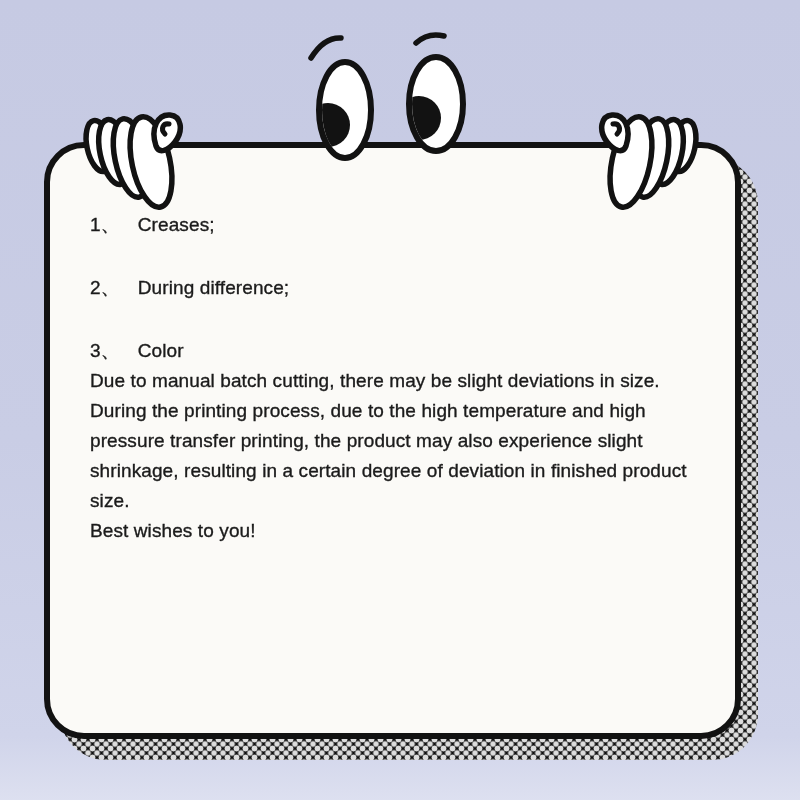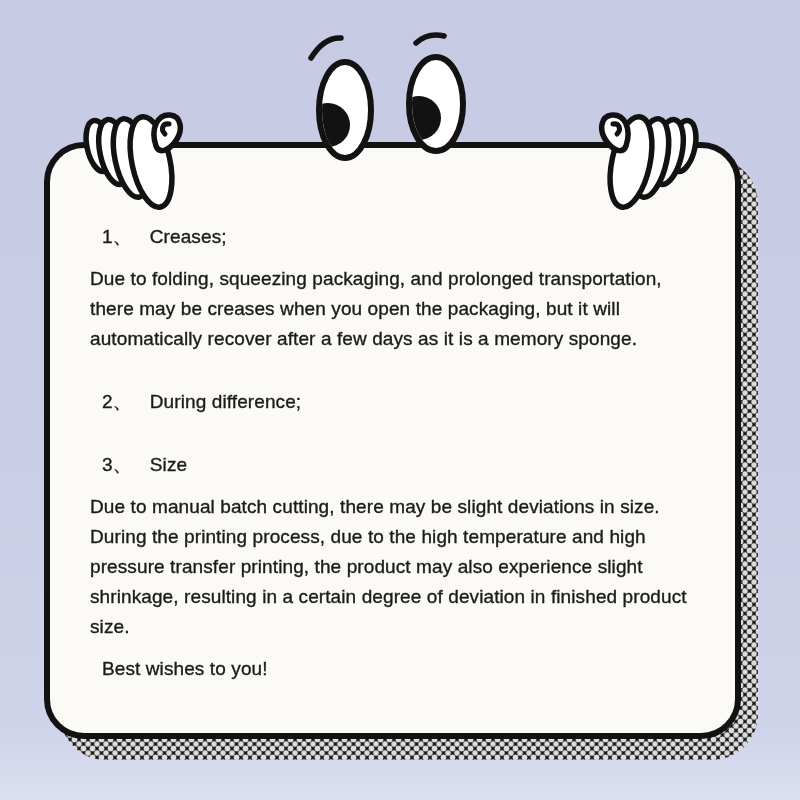--- a/index.html
+++ b/index.html
@@ -53,24 +53,24 @@
     top: 62px;
     width: 620px;
     color: #1b1b1b;
     font-size: 19px;
     line-height: 30px;
     -webkit-text-stroke: 0.35px #1b1b1b;
     letter-spacing: 0.1px;
   }
   .notice-section { margin: 0 0 33px 0; }
   .notice-section:last-of-type { margin-bottom: 0; }
-  .section-heading { margin: 12px; }
+  .section-heading { margin: 0; }
   .section-number { display: inline-block; margin-right: 18px; }
   .section-body { margin: 0; }
-  .closing-line { margin: 12px; }
+  .closing-line { margin: 0; }
 
   
   .eyes-svg {
     position: absolute;
     left: 295px;
     top: 28px;
     width: 185px;
     height: 135px;
     z-index: 4;
   }
@@ -89,29 +89,28 @@
 
 <div class="stage">
 
   <div class="board-shadow"></div>
 
   <div class="board">
     <div class="board-text">
 
       <div class="notice-section">
         <p class="section-heading"><span class="section-number">1、</span><span class="section-title">Creases;</span></p>
-        <p class="section-body">Due to folding, squeezing packaging, and prolonged transportation, there may be creases when you open the packaging, but it will automatically recover after a few days as it is a memory sponge.</p>
       </div>
 
       <div class="notice-section">
         <p class="section-heading"><span class="section-number">2、</span><span class="section-title">During difference;</span></p>
       </div>
 
       <div class="notice-section">
-        <p class="section-heading"><span class="section-number">3、</span><span class="section-title">Size</span></p>
+        <p class="section-heading"><span class="section-number">3、</span><span class="section-title">Color</span></p>
         <p class="section-body">Due to manual batch cutting, there may be slight deviations in size. During the printing process, due to the high temperature and high pressure transfer printing, the product may also experience slight shrinkage, resulting in a certain degree of deviation in finished product size.</p>
         <p class="closing-line">Best wishes to you!</p>
       </div>
 
     </div>
   </div>
 
   <svg class="eyes-svg" viewBox="0 0 185 135">
     <defs>
       <clipPath id="clipL">

